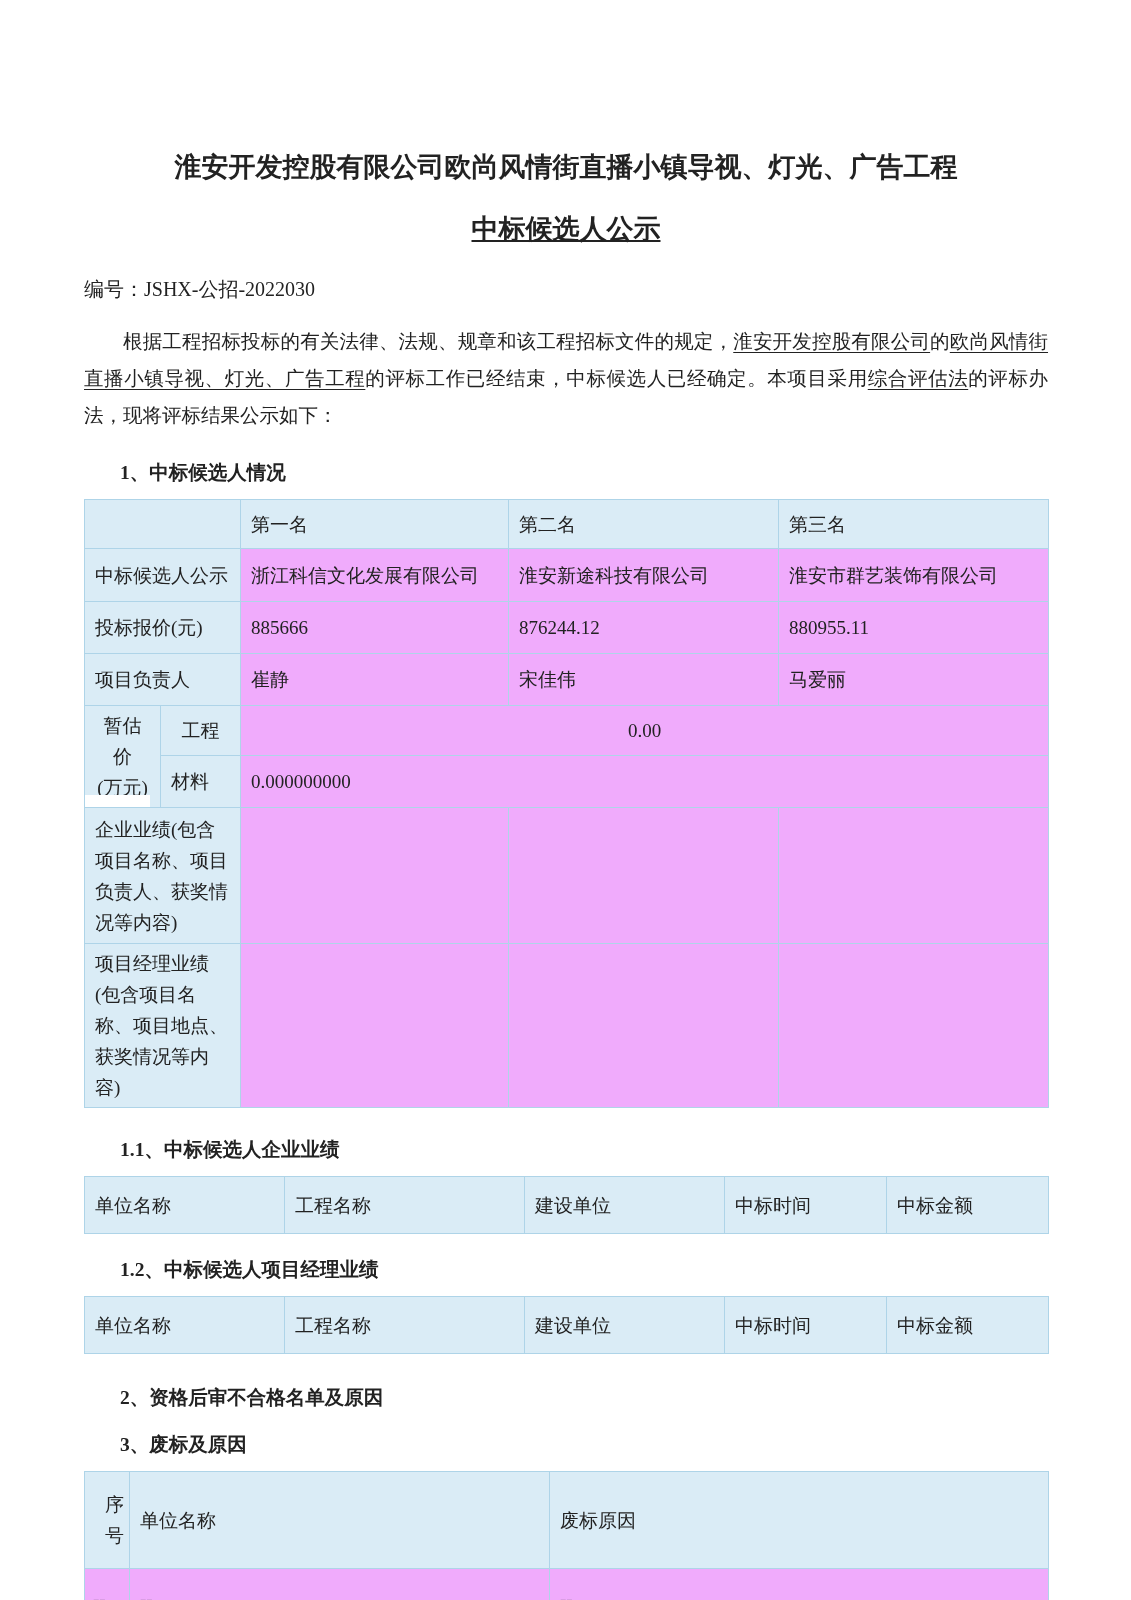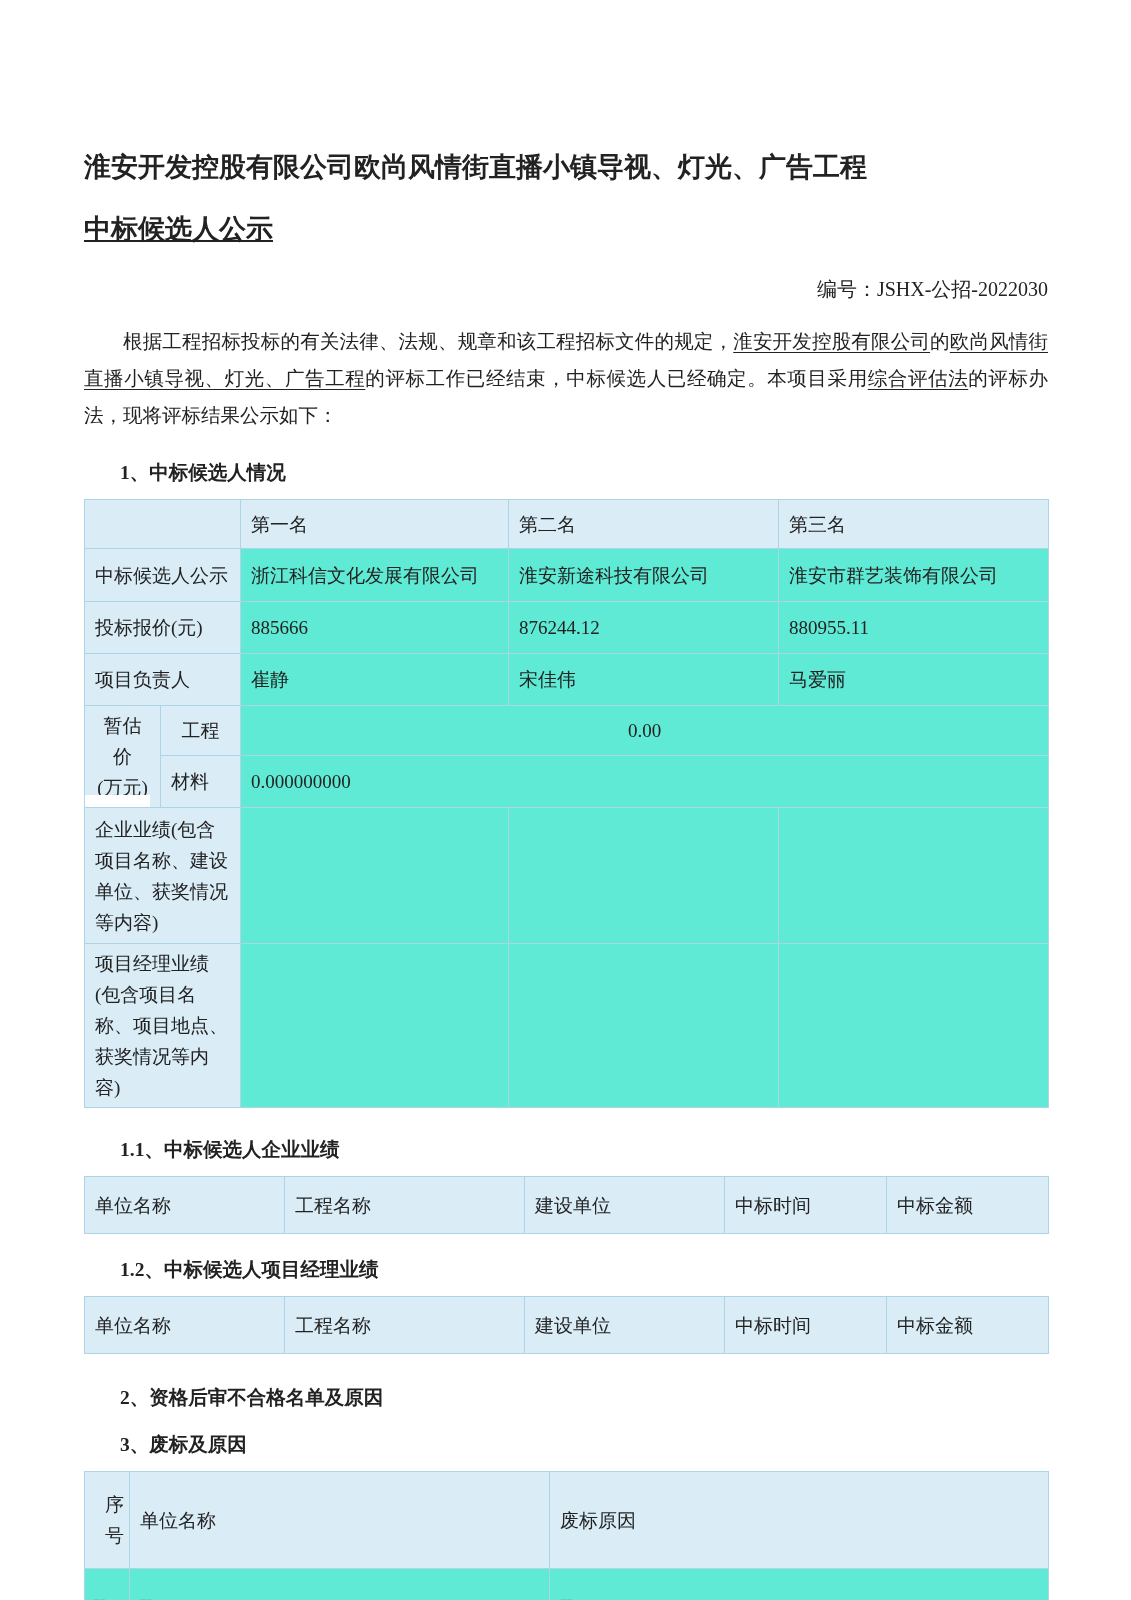--- a/index.html
+++ b/index.html
@@ -15,31 +15,31 @@
     box-sizing: border-box;
   }
   .doc {
     box-sizing: border-box;
     width: 1131px;
     padding: 148px 83px 60px 84px;
   }
   .title {
     font-size: 27px;
     font-weight: bold;
-    text-align: left;
+    text-align: center;
     line-height: 38px;
     margin: 0;
   }
   .title2 {
     margin-top: 24px;
     text-decoration: underline;
   }
   .doc-number {
     font-size: 20px;
-    text-align: right;
+    text-align: left;
     margin: 28px 0 0 0;
     font-weight: normal;
   }
   .intro {
     font-size: 19.5px;
     line-height: 37px;
     text-align: justify;
     text-indent: 39px;
     margin: 20px 0 0 0;
     font-family: Liberation Serif, serif;
@@ -58,21 +58,21 @@
     table-layout: fixed;
     width: 964px;
     font-size: 19px;
   }
   table.tbl td {
     border: 1px solid #aed4e8;
     padding: 4px 10px;
     vertical-align: middle;
     word-break: break-all;
     line-height: 31px;
-    background: #5eead4;
+    background: #f0abfc;
   }
   table.tbl td.lbl {
     background: #daecf6;
   }
   
   tr.r-head   td { height: 40px; }
   tr.r-name   td { height: 44px; }
   tr.r-price  td { height: 43px; }
   tr.r-mgr    td { height: 43px; }
   tr.r-gc     td { height: 41px; text-align: center; }
@@ -152,21 +152,21 @@
           <span class="cell-gap"></span>
         </td>
         <td class="lbl">工程</td>
         <td colspan="3">0.00</td>
       </tr>
       <tr class="r-cl">
         <td class="lbl">材料</td>
         <td colspan="3">0.000000000</td>
       </tr>
       <tr class="r-perf1">
-        <td colspan="2" class="lbl">企业业绩(包含项目名称、建设单位、获奖情况等内容)</td>
+        <td colspan="2" class="lbl">企业业绩(包含项目名称、项目负责人、获奖情况等内容)</td>
         <td></td>
         <td></td>
         <td></td>
       </tr>
       <tr class="r-perf2">
         <td colspan="2" class="lbl">项目经理业绩(包含项目名称、项目地点、获奖情况等内容)</td>
         <td></td>
         <td></td>
         <td></td>
       </tr>

